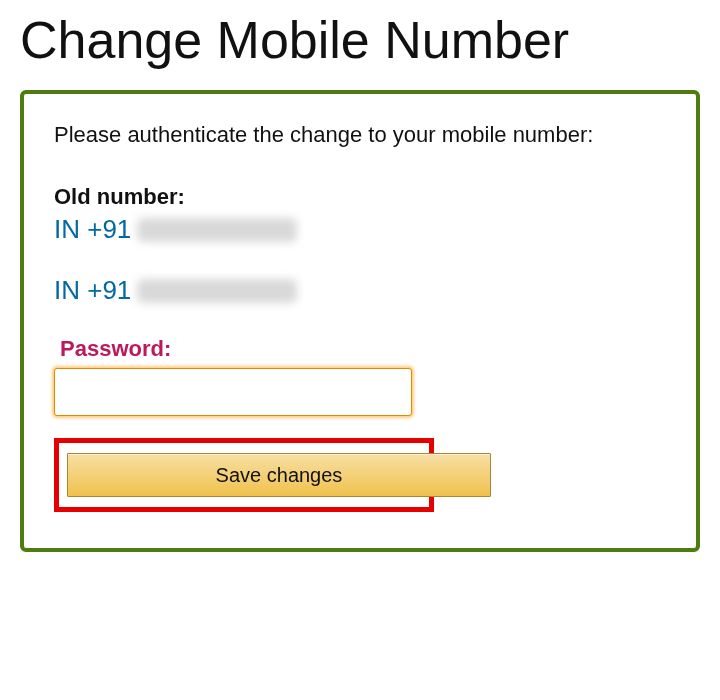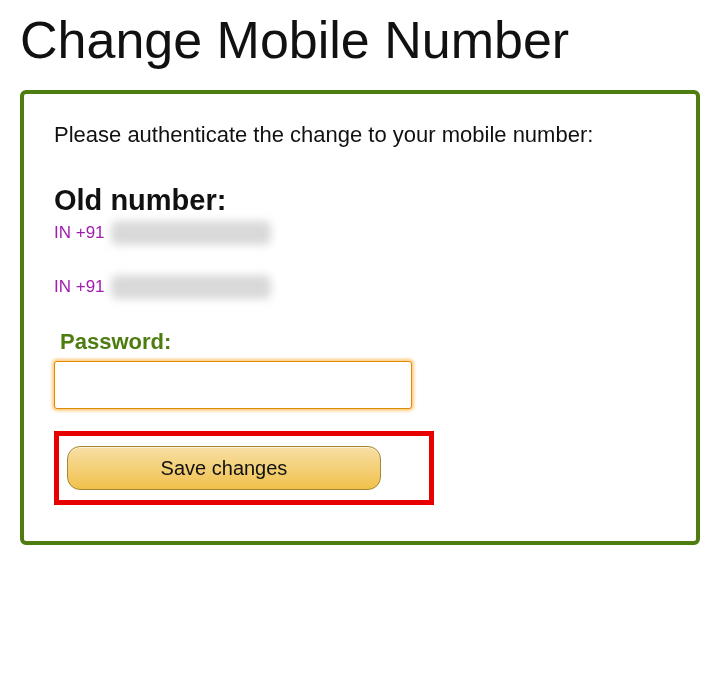--- a/index.html
+++ b/index.html
@@ -29,45 +29,45 @@
     .instructions {
       font-size: 22px;
       color: #111;
       margin-bottom: 36px;
       font-weight: 400;
     }
     .field-block {
       margin-bottom: 30px;
     }
     .field-label {
-      font-size: 29px;
+      font-size: 22px;
       font-weight: 700;
       color: #111;
       margin-bottom: 4px;
     }
     .field-value {
-      font-size: 17px;
-      color: #a21caf;
+      font-size: 26px;
+      color: #0369a1;
       font-weight: 400;
       display: flex;
       align-items: center;
     }
     .redacted {
       display: inline-block;
       width: 160px;
       height: 24px;
       background: #d9d9d9;
       filter: blur(4px);
       border-radius: 6px;
       margin-left: 6px;
     }
     .password-label {
       font-size: 22px;
       font-weight: 700;
-      color: #4d7c0f;
+      color: #be185d;
       margin-left: 6px;
       margin-bottom: 6px;
     }
     .password-input {
       width: 358px;
       height: 48px;
       border: 1px solid #e08a00;
       border-radius: 3px;
       outline: none;
       padding: 6px 10px;
@@ -76,24 +76,24 @@
       background: #fff;
       margin-bottom: 22px;
     }
     .highlight-box {
       border: 5px solid #e60000;
       padding: 10px 8px;
       width: 380px;
       display: inline-block;
     }
     .save-btn {
-      width: 314px;
+      width: 424px;
       height: 44px;
       border: 1px solid #a88734;
-      border-radius: 13px;
+      border-radius: 1px;
       background: linear-gradient(to bottom, #f7dfa5 0%, #f0c14b 100%);
       font-size: 20px;
       color: #111;
       cursor: pointer;
       text-align: center;
       box-shadow: inset 0 1px 0 rgba(255,255,255,0.6);
     }
   </style>
 </head>
 <body>

